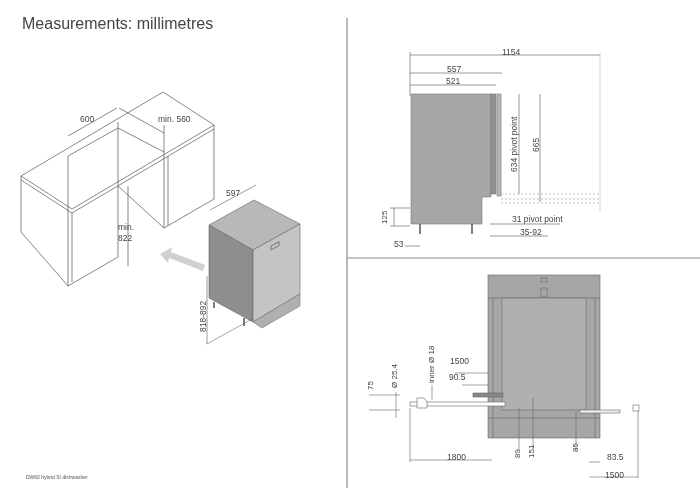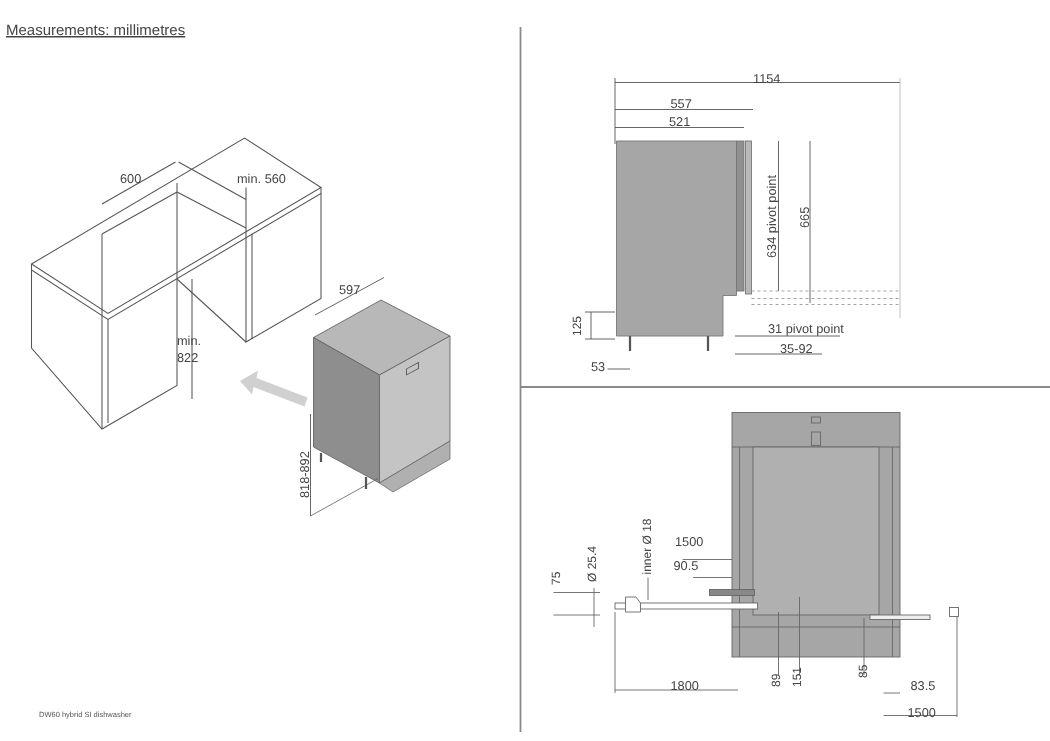--- a/index.html
+++ b/index.html
@@ -1,18 +1,18 @@
 <!DOCTYPE html>
 <html><head>
 <meta charset="utf-8">
 <style>
   html, body { margin:0; padding:0; background:#ffffff; }
   body { width:700px; height:494px; position:relative; overflow:hidden;
          font-family:"Liberation Sans", sans-serif; color:#333; }
-  .title { position:absolute; left:4px; top:15px; font-size:10px; color:#444;text-decoration:underline; }
+  .title { position:absolute; left:22px; top:15px; font-size:16px; color:#444; }
   .footer { position:absolute; left:26px; top:474px; font-size:5px; color:#555; }
   svg { position:absolute; left:0; top:0; }
   .dim { font-family:"Liberation Sans", sans-serif; font-size:8.5px; fill:#444; }
   .dim-s { font-family:"Liberation Sans", sans-serif; font-size:8px; fill:#444; }
 </style>
 </head>
 <body>
 
 <div class="title">Measurements: millimetres</div>
 <div class="footer">DW60 hybrid SI dishwasher</div>

